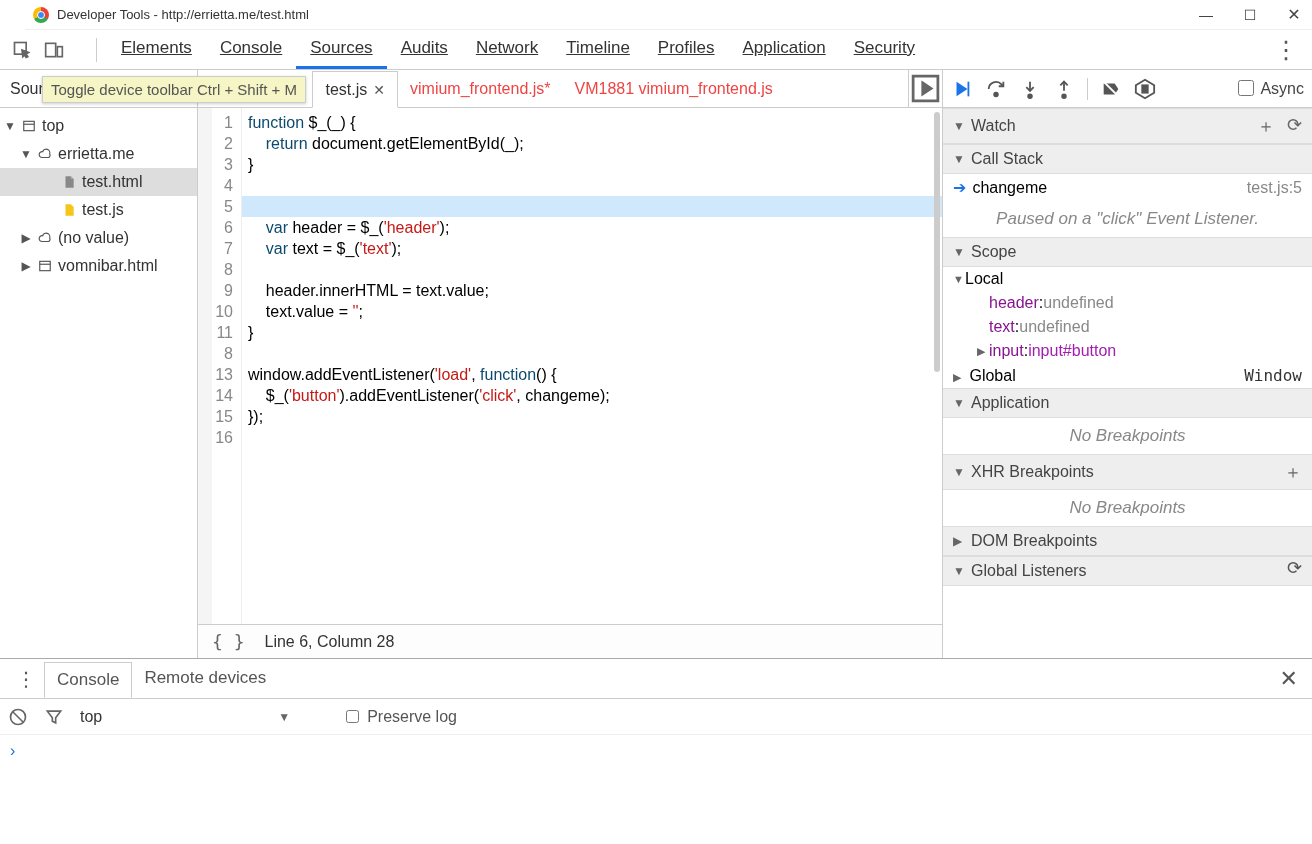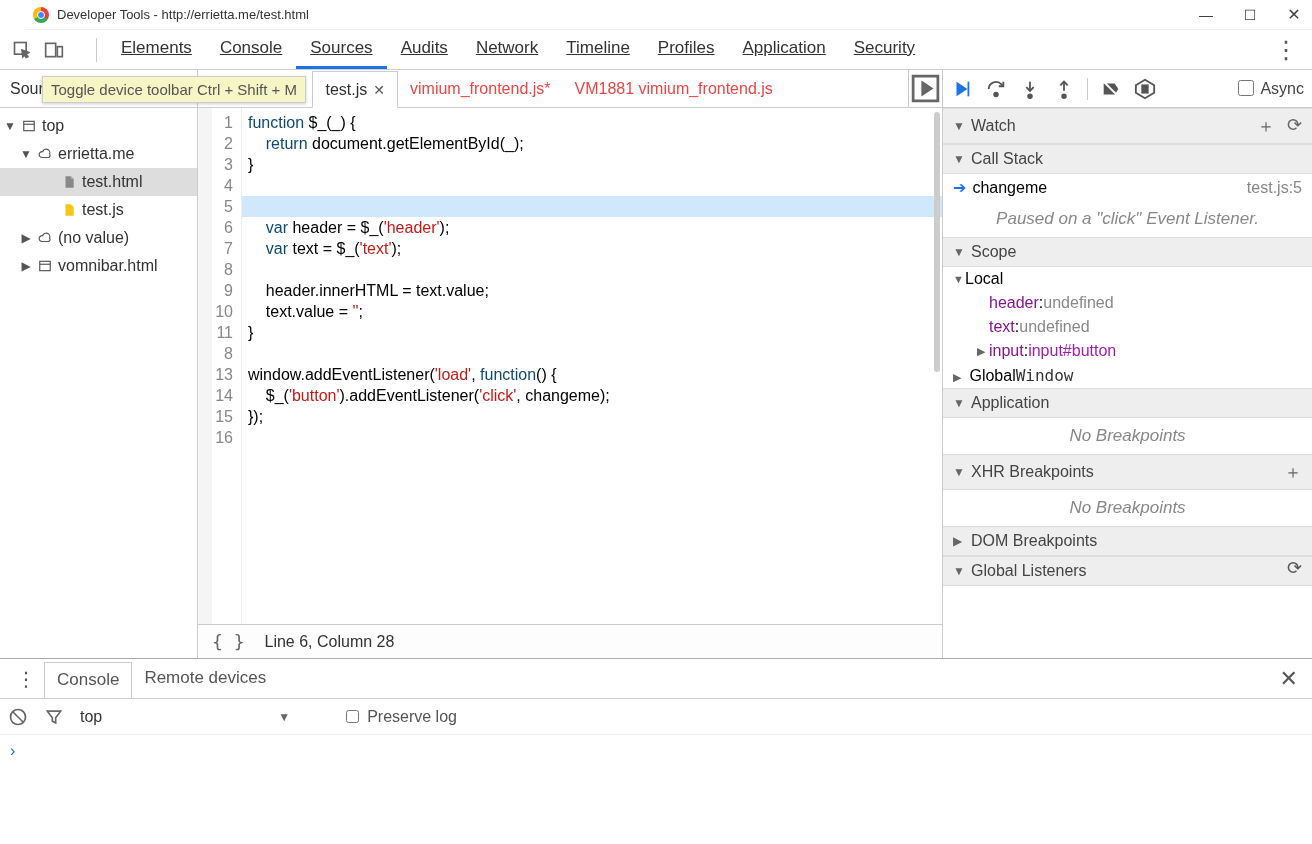--- a/index.html
+++ b/index.html
@@ -74,21 +74,21 @@
 .section-hdr .ctrls span { cursor:pointer; color:#666; font-size:18px; }
 .empty { text-align:center; color:#888; font-style:italic; font-size:17px; padding:8px; }
 .frame-row { display:flex; align-items:center; padding:4px 10px; font-size:16px; }
 .frame-row .curarrow { color:#1a73e8; margin-right:6px; }
 .frame-row .loc { margin-left:auto; color:#888; }
 .scope-row { display:flex; align-items:center; padding:3px 10px 3px 20px; font-family: Consolas,monospace; font-size:16px; }
 .scope-row .arr { width:12px; font-size:11px; color:#666; }
 .scope-row .name { color:#881391; }
 .scope-row .val-undef { color:#888; }
 .scope-row .val-obj { color:#a21caf; }
-.scope-row.global { padding-left:10px; font-family: inherit; }
+.scope-row.global { justify-content:space-between; padding-left:10px; font-family: inherit; }
 .scope-row.global .winval { font-family: Consolas,monospace; color:#333; }
 
 .bottom-panel { height:186px; border-top:1px solid #aaa; display:flex; flex-direction:column; }
 .btabs { height:40px; border-bottom:1px solid #ccc; display:flex; align-items:center; padding:0 8px; }
 .btabs .dots { font-size:20px; color:#555; padding:0 8px; }
 .btabs .btab { padding:7px 12px; font-size:17px; color:#555; cursor:pointer; }
 .btabs .btab.active { border:1px solid #ccc; border-bottom:1px solid #fff; background:#fff; position:relative; top:1px; }
 .btabs .closex { margin-left:auto; font-size:22px; color:#555; cursor:pointer; padding:0 6px; }
 .console-toolbar { height:36px; display:flex; align-items:center; padding:0 8px; gap:16px; border-bottom:1px solid #eee; }
 .console-toolbar svg { width:20px; height:20px; color:#666; cursor:pointer; }

